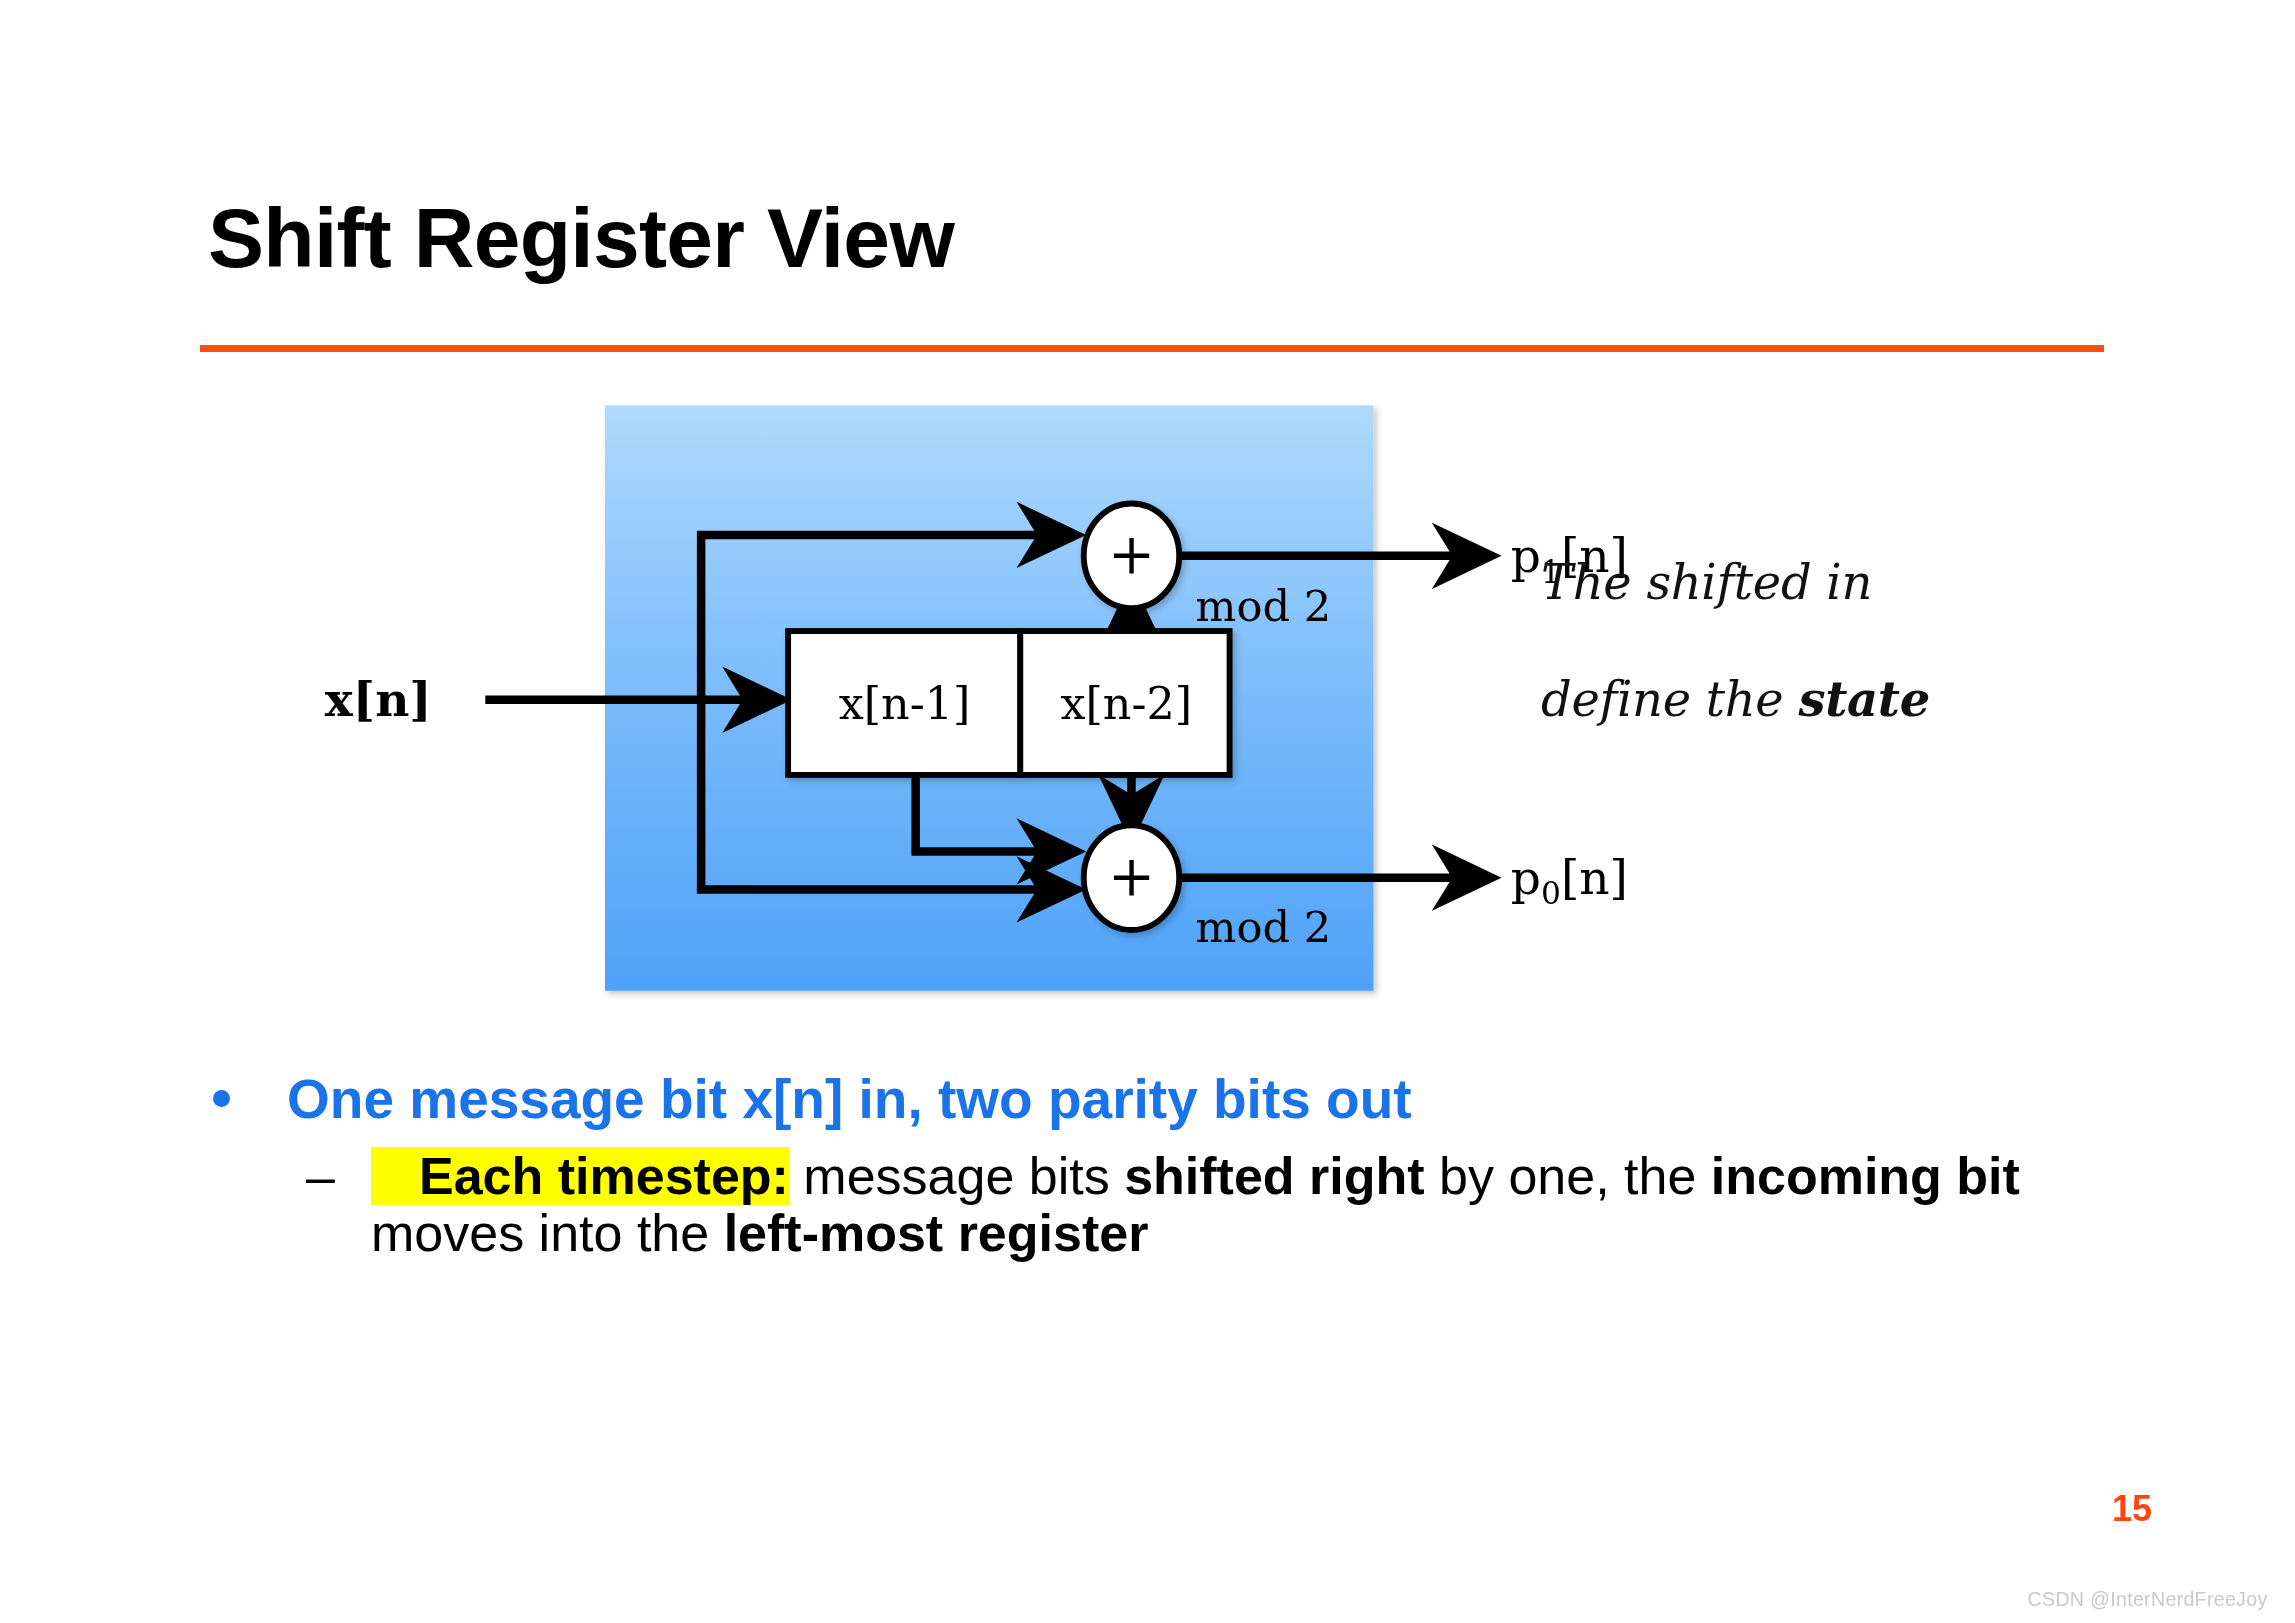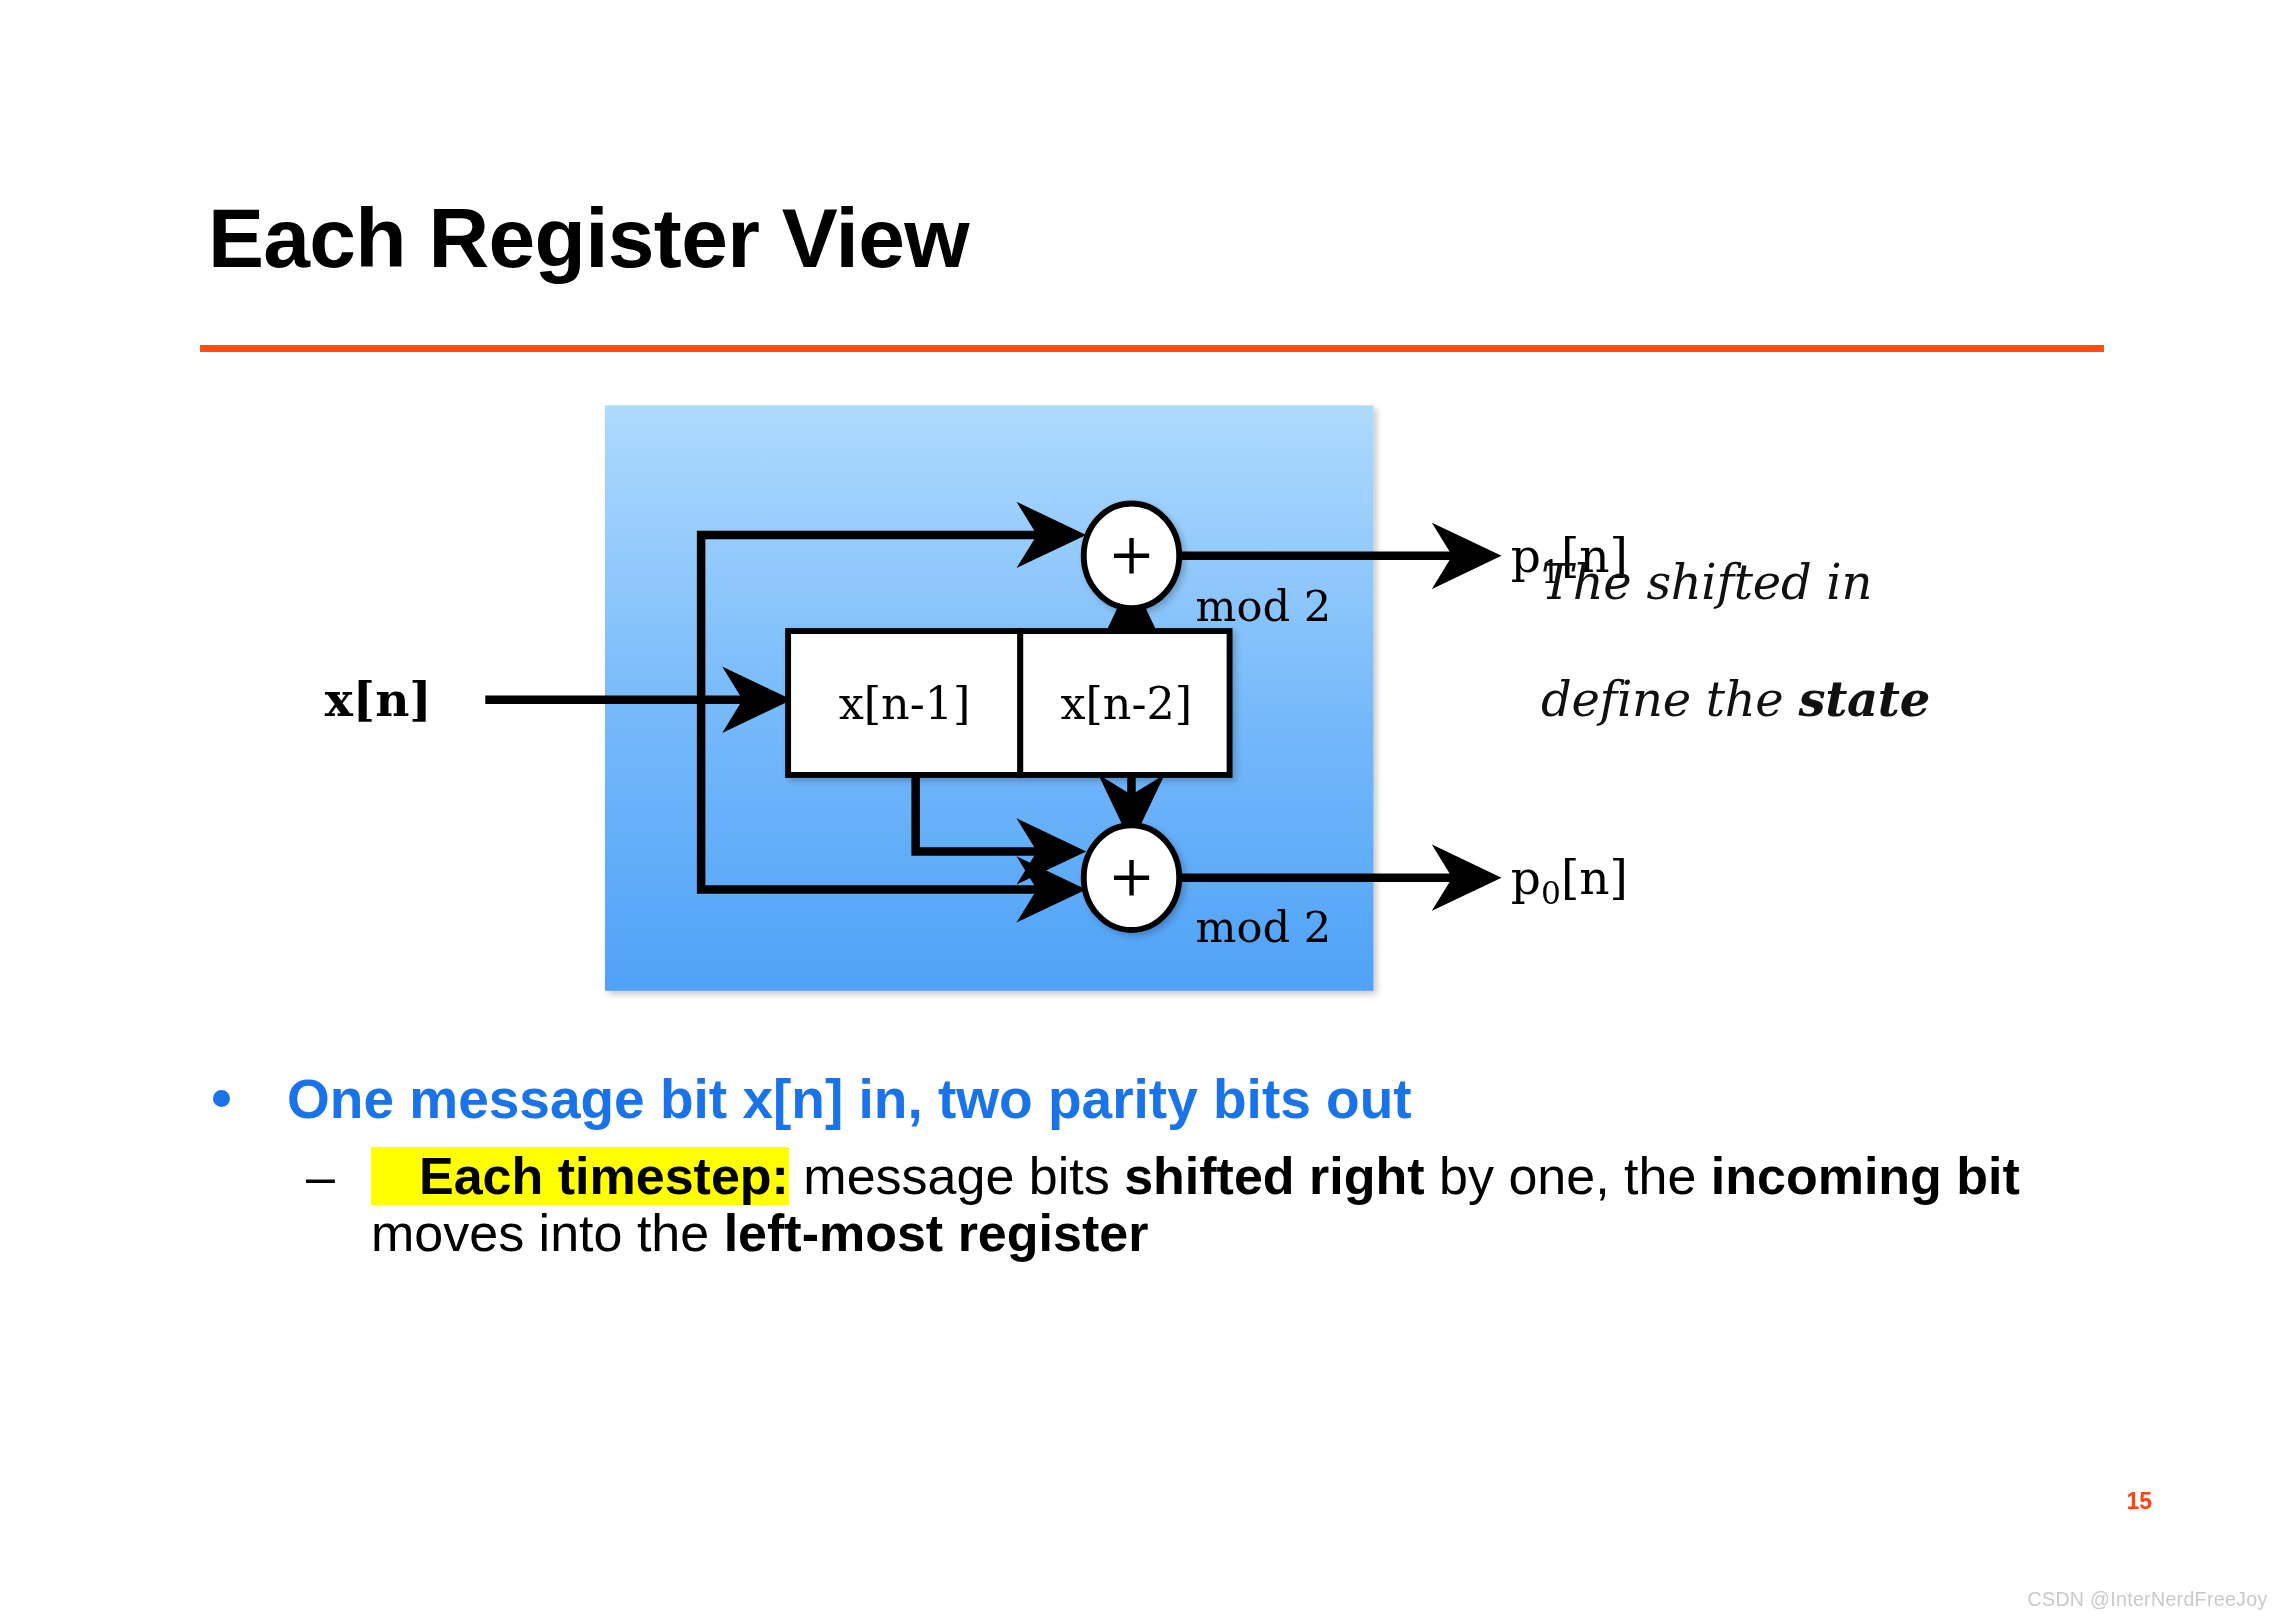--- a/index.html
+++ b/index.html
@@ -122,37 +122,37 @@
     padding-left: 48px;
   }
 
   
   #slide-number {
     position: absolute;
     right: 143px;
     top: 1488px;
     font-family: "Liberation Sans", sans-serif;
     font-weight: bold;
-    font-size: 23px;
+    font-size: 36px;
     color: #FF4410;
   }
   #watermark {
     position: absolute;
     right: 27.5px;
     bottom: 11.8px;
     font-family: Liberation Sans, sans-serif;
     font-size: 19.6px;
     color: #c9c9c9;
     letter-spacing: 0.3px;
   }
 </style>
 </head>
 <body>
 
-<div id="slide-title">Each Register View</div>
+<div id="slide-title">Shift Register View</div>
 <div id="title-rule"></div>
 
 <div id="figure">
   <svg width="2295" height="674" viewBox="0 0 3509 1030" xmlns="http://www.w3.org/2000/svg">
     <defs>
       <linearGradient id="panelGrad" x1="0" y1="0" x2="0" y2="1">
         <stop offset="0%" stop-color="#AEDAFD"></stop>
         <stop offset="55%" stop-color="#74B8FA"></stop>
         <stop offset="100%" stop-color="#4FA2F8"></stop>
       </linearGradient>

